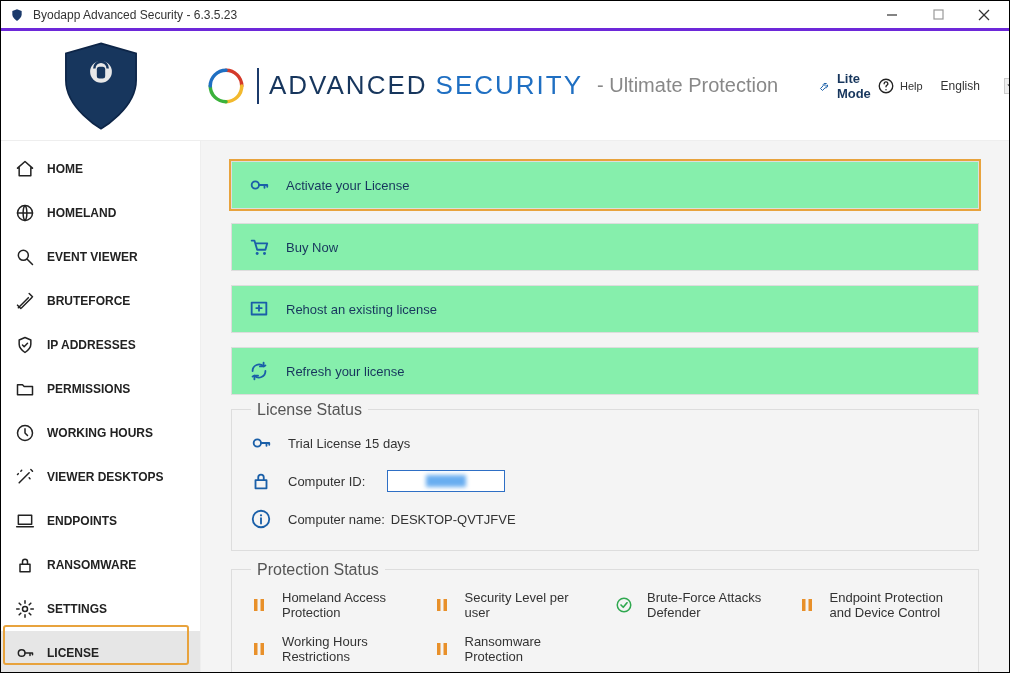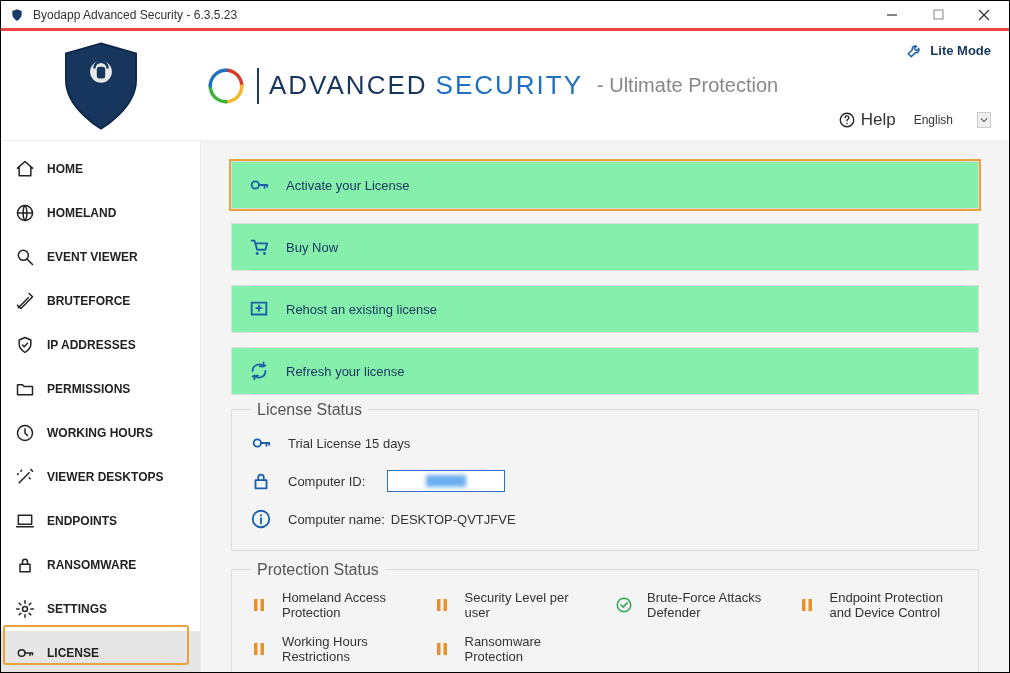--- a/index.html
+++ b/index.html
@@ -1,42 +1,42 @@
 <!DOCTYPE html>
 <html><head>
 <meta charset="utf-8">
 <style>
   * { box-sizing: border-box; margin: 0; padding: 0; }
   body { font-family: "Segoe UI", Tahoma, sans-serif; background: #fff; width: 1010px; height: 673px; border: 1px solid #000; overflow: hidden; }
 
   
-  .titlebar { height: 30px; display: flex; align-items: center; border-bottom: 3px solid #ef4444; padding: 0 2px 0 8px; }
+  .titlebar { height: 30px; display: flex; align-items: center; border-bottom: 3px solid #6d28d9; padding: 0 2px 0 8px; }
   .titlebar .app-icon { width: 16px; height: 16px; margin-right: 8px; display:flex; align-items:center; justify-content:center;}
   .titlebar .title { font-size: 12px; color: #333; flex: 1; }
   .titlebar .win-controls { display: flex; }
   .titlebar .win-btn { width: 46px; height: 28px; display: flex; align-items: center; justify-content: center; color: #555; }
   .titlebar .win-btn svg { display:block; }
 
   
   .header { display: flex; align-items: stretch; border-bottom: 1px solid #eee; }
   .header-left { width: 200px; display: flex; align-items: center; justify-content: center; padding: 8px 0; }
   .shield { width: 92px; height: 92px; }
 
   .header-main { flex: 1; display: flex; align-items: center; padding-left: 4px; }
   .brand-logo-swirl { margin-right: 10px; }
   .brand-divider { width: 2px; height: 36px; background: #1b3a6b; margin-right: 10px; }
   .brand-text { font-family: "Segoe UI", sans-serif; font-weight: 300; font-size: 26px; letter-spacing: 1px; color: #1b3a6b; display:flex; align-items:baseline; gap:0;}
   .brand-text .word1 { color:#17365d; font-weight:400; letter-spacing:2px;}
   .brand-text .word2 { color:#1f6fc2; font-weight:400; letter-spacing:2px; margin-left:8px;}
   .brand-tag { font-size: 20px; color: #888; margin-left: 14px; font-weight: 300; }
 
-  .header-right { width: 190px; display: flex; flex-direction: column; justify-content: space-between; padding: 10px 18px 10px 0; }
+  .header-right { width: 190px; display: flex; flex-direction: row; justify-content: space-between; padding: 10px 18px 10px 0; }
   .lite-mode { display: flex; align-items: center; justify-content: flex-end; gap: 6px; font-size: 13px; font-weight: 600; color: #17365d; }
   .header-bottom-row { display: flex; align-items: center; justify-content: flex-end; gap: 18px; }
-  .help { display: flex; align-items: center; gap: 5px; font-size: 17px; color: #333; }
+  .help { display: flex; align-items: center; gap: 5px; font-size: 11px; color: #333; }
   .lang { display: flex; align-items: center; gap: 24px; font-size: 12px; color: #333; }
   .lang-dd { width: 14px; height: 16px; border: 1px solid #ccc; background:#eee; display:flex; align-items:center; justify-content:center;}
 
   
   .body { display: flex; height: calc(673px - 30px - 110px - 2px); }
 
   
   .sidebar { width: 200px; border-right: 1px solid #eee; padding-top: 6px; position: relative; text-align: center; }
   .side-item { display: flex; align-items: center; gap: 12px; padding: 12px 14px; font-size: 12px; font-weight: 700; color: #222; cursor: pointer; }
   .side-item .side-icon { width: 20px; height: 20px; display:flex; align-items:center; justify-content:center; flex-shrink:0;}

